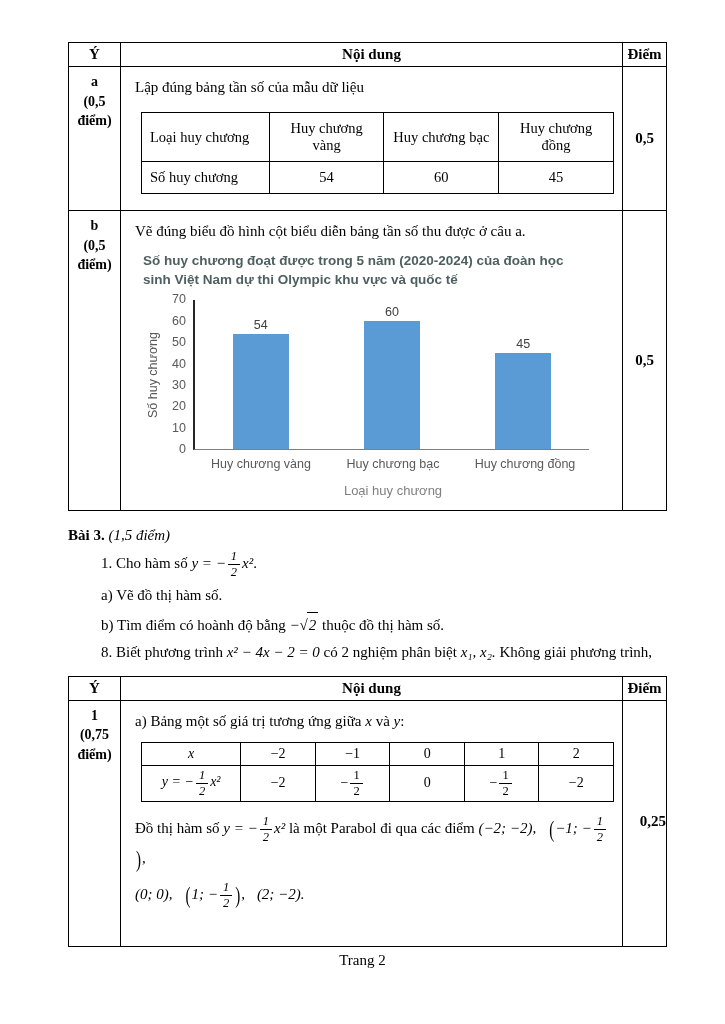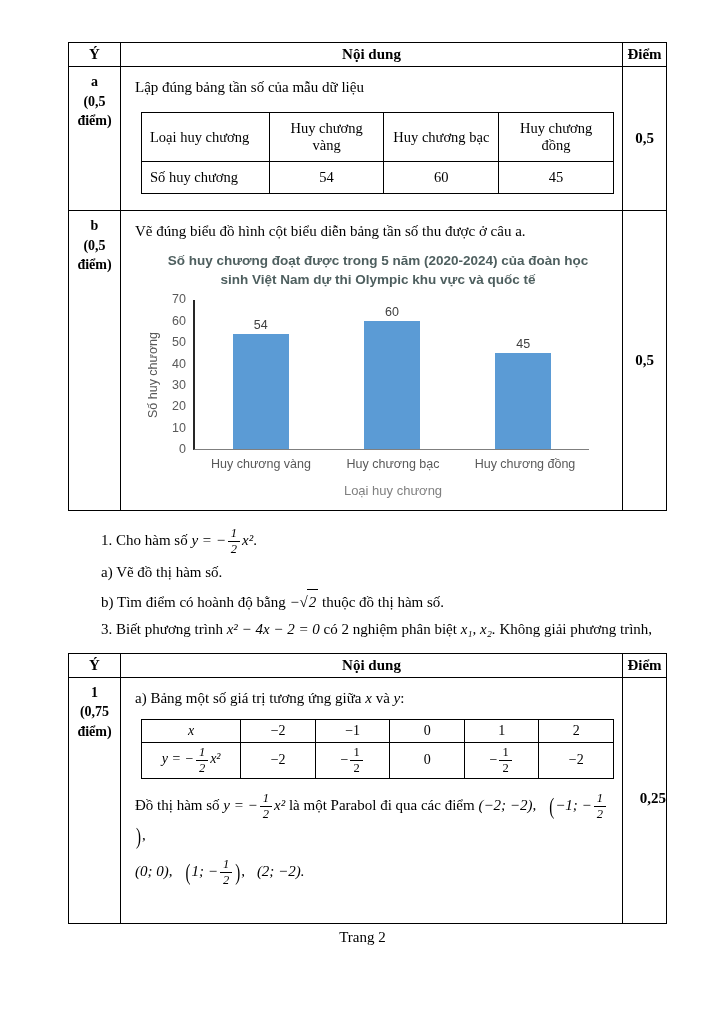--- a/index.html
+++ b/index.html
@@ -23,21 +23,21 @@
   td.tall { height:246px; }
 
   
   table.freq { border-collapse:collapse; margin:16px 0 4px 6px; }
   table.freq td { border:1px solid #000; padding:7px 8px; font-size:14.5px; }
   table.freq td.cat { text-align:left; width:128px; }
   table.freq td.val { text-align:center; width:115px; }
 
   
   .chart { width:470px; margin:12px 0 0 8px; font-family:"Liberation Sans","DejaVu Sans",sans-serif; }
-  .chart-title { text-align:center; font-weight:bold; font-size:13.5px; color:#4e5f5f;
+  .chart-title { text-align:left; font-weight:bold; font-size:13.5px; color:#4e5f5f;
                  white-space:pre-line; line-height:1.4; margin-bottom:10px; }
   .chart-main { display:flex; align-items:flex-start; }
   .y-axis-title { width:20px; height:151px; position:relative; }
   .y-axis-title span { position:absolute; top:50%; left:50%;
                        transform:translate(-50%,-50%) rotate(-90deg);
                        white-space:nowrap; font-size:12.5px; color:#595959; }
   .y-ticks { position:relative; width:30px; height:150px; }
   .y-ticks span { position:absolute; right:7px; transform:translateY(50%);
                   font-size:12.5px; color:#595959; line-height:1; }
   .plot { position:relative; width:396px; height:150px;
@@ -168,29 +168,32 @@
           </div>
           <div class="x-axis-title">Loại huy chương</div>
         </div>
       </td>
       <td class="c-score">0,5</td>
     </tr>
   </tbody>
     </table>
 
   <div class="bai3">
+    <div class="heading">
+      <span class="b">Bài 3.</span><span class="i"> (1,5 điểm)</span>
+    </div>
     <div class="line">
       <span>1. Cho hàm số  </span><span class="math"><span>y = −</span><span class="frac"><span class="fnum">1</span><span class="fden">2</span></span><span>x²</span></span><span>.</span>
     </div>
     <div class="line">a) Vẽ đồ thị hàm số.</div>
     <div class="line">
       <span>b) Tìm điểm có hoành độ bằng  </span><span class="math"><span>−√</span><span class="sqrt-arg">2</span></span><span>  thuộc đồ thị hàm số.</span>
     </div>
     <div class="line">
-      <span>3. Biết phương trình  </span><span class="math">x² − 4x − 2 = 0</span><span>  có  2  nghiệm phân biệt  </span><span class="math">x₁, x₂.</span><span>  Không giải phương trình,</span>
+      <span>8. Biết phương trình  </span><span class="math">x² − 4x − 2 = 0</span><span>  có  2  nghiệm phân biệt  </span><span class="math">x₁, x₂.</span><span>  Không giải phương trình,</span>
     </div>
   </div>
 
   <table class="answer" style="margin-top:12px;">
     <colgroup>
         <col style="width:52px">
         <col style="width:502px">
         <col style="width:44px">
       </colgroup>
     <tbody>

